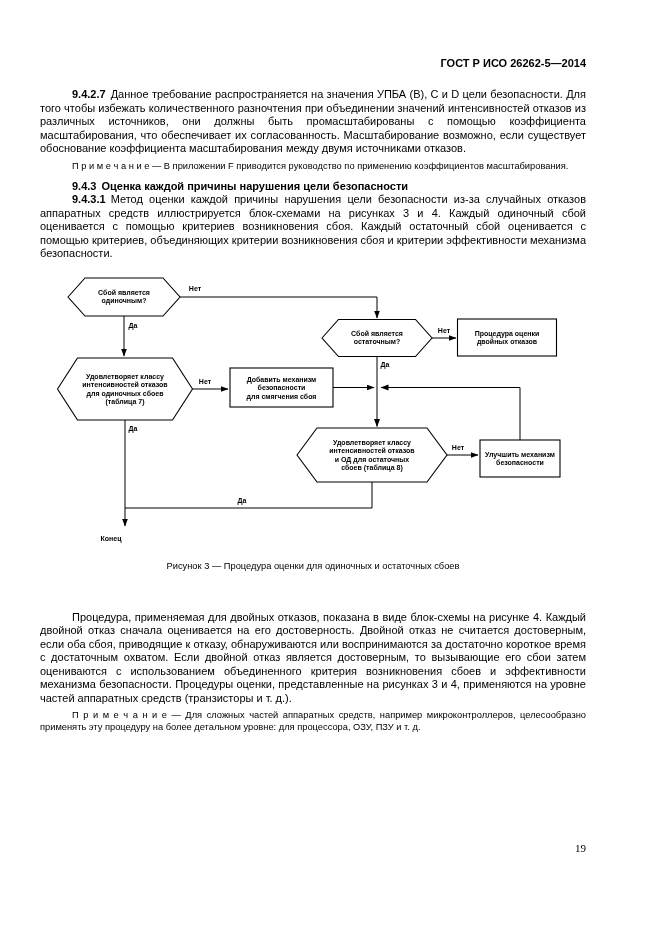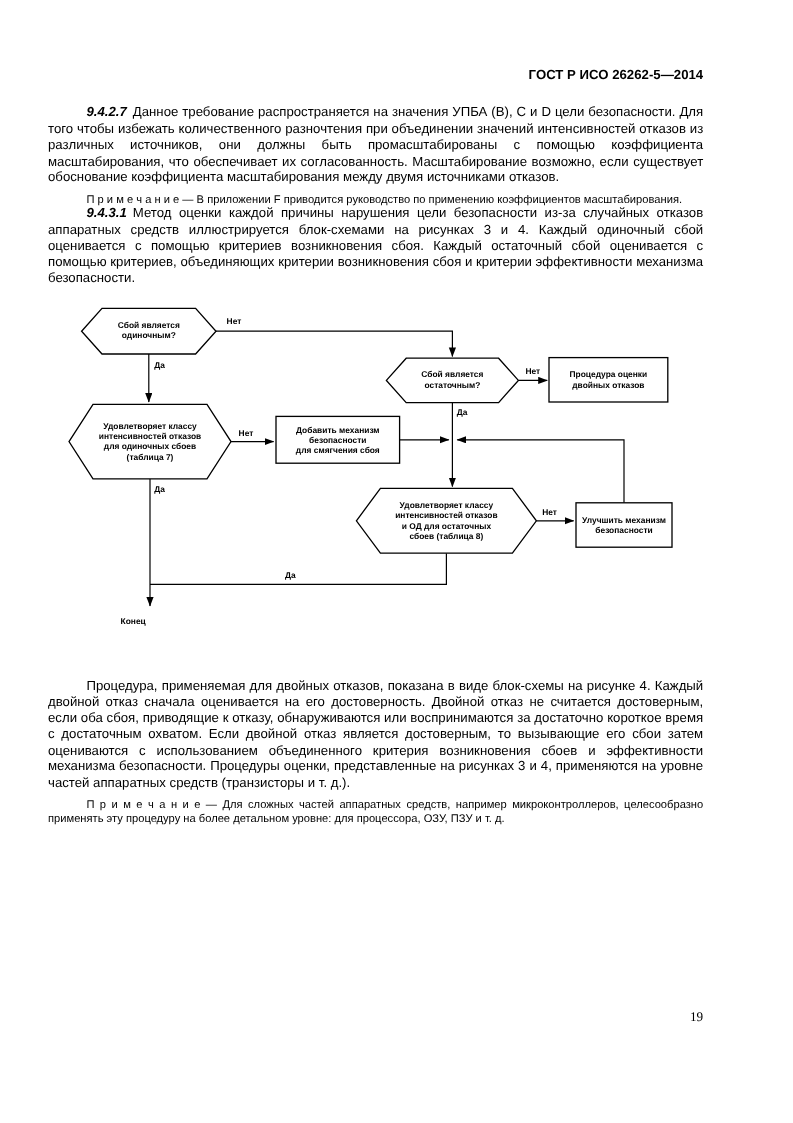--- a/index.html
+++ b/index.html
@@ -13,21 +13,21 @@
   }
   .doc-header {
     position:absolute; top:57px; left:40px; width:546px;
     text-align:right; font-size:11px; font-weight:bold;
   }
   .content { position:absolute; top:88px; left:40px; width:546px; }
   p.body  { font-size:11px; line-height:13.5px; text-align:justify; text-indent:32px; }
   p.note  { font-size:9.3px; line-height:11.5px; text-align:justify; text-indent:32px; margin-top:5px; }
   p.heading { font-size:11px; line-height:14px; font-weight:bold; text-indent:32px; margin-top:7px; }
   p.after-heading { margin-top:0; }
-  .clause { font-weight:bold; margin-right:5px;font-style:italic; }
+  .clause { font-weight:bold; margin-right:5px; }
   .figure { display:block; margin-top:14px; }
   .caption { margin-top:14px; text-align:center; font-size:9.3px; }
   .after-figure { margin-top:40px; }
   .page-num { position:absolute; top:842px; right:75px; font-size:11px;font-family:Liberation Serif, serif; }
   svg .shape { fill:#fff; stroke:#000; stroke-width:1.1; }
   svg .conn  { fill:none; stroke:#000; stroke-width:1; }
   svg text {
     font-family:"Liberation Sans", sans-serif;
     font-size:7px; font-weight:bold; text-anchor:middle; fill:#000;
   }
@@ -36,20 +36,21 @@
 <body>
 
 <div class="doc-header">ГОСТ Р ИСО 26262-5—2014</div>
 
 <div class="content">
 
   <p class="body"><b class="clause">9.4.2.7</b><span>Данное требование распространяется на значения УПБА (B), C и D цели безопасности. Для того чтобы избежать количественного разночтения при объединении значений интенсивностей отказов из различных источников, они должны быть промасштабированы с помощью коэффициента масштабирования, что обеспечивает их согласованность. Масштабирование возможно, если существует обоснование коэффициента масштабирования между двумя источниками отказов.</span></p>
 
   <p class="note">П р и м е ч а н и е — В приложении F приводится руководство по применению коэффициентов масштабирования.</p>
 
+  <p class="heading"><b class="clause">9.4.3</b><span>Оценка каждой причины нарушения цели безопасности</span></p>
 
   <p class="body after-heading"><b class="clause">9.4.3.1</b><span>Метод оценки каждой причины нарушения цели безопасности из-за случайных отказов аппаратных средств иллюстрируется блок-схемами на рисунках 3 и 4. Каждый одиночный сбой оценивается с помощью критериев возникновения сбоя. Каждый остаточный сбой оценивается с помощью критериев, объединяющих критерии возникновения сбоя и критерии эффективности механизма безопасности.</span></p>
 
   <svg class="figure" width="546" height="272" viewBox="0 0 546 272" xmlns="http://www.w3.org/2000/svg">
     <defs>
       <marker id="arw" markerWidth="9" markerHeight="8" refX="7.5" refY="3" orient="auto">
         <path d="M0,0 L8,3 L0,6 Z" fill="#000"></path>
       </marker>
     </defs>
 
@@ -115,20 +116,21 @@
     <text x="93" y="53">Да</text>
     <text x="404" y="58">Нет</text>
     <text x="345" y="92">Да</text>
     <text x="165" y="109">Нет</text>
     <text x="93" y="156">Да</text>
     <text x="418" y="175">Нет</text>
     <text x="202" y="228">Да</text>
     <text x="71" y="266">Конец</text>
   </svg>
 
+  <div class="caption">Рисунок 3 — Процедура оценки для одиночных и остаточных сбоев</div>
 
   <p class="body after-figure">Процедура, применяемая для двойных отказов, показана в виде блок-схемы на рисунке 4. Каждый двойной отказ сначала оценивается на его достоверность. Двойной отказ не считается достоверным, если оба сбоя, приводящие к отказу, обнаруживаются или воспринимаются за достаточно короткое время с достаточным охватом. Если двойной отказ является достоверным, то вызывающие его сбои затем оцениваются с использованием объединенного критерия возникновения сбоев и эффективности механизма безопасности. Процедуры оценки, представленные на рисунках 3 и 4, применяются на уровне частей аппаратных средств (транзисторы и т. д.).</p>
 
   <p class="note">П р и м е ч а н и е — Для сложных частей аппаратных средств, например микроконтроллеров, целесообразно применять эту процедуру на более детальном уровне: для процессора, ОЗУ, ПЗУ и т. д.</p>
 
 </div>
 
 <div class="page-num">19</div>
 
 </body></html>

